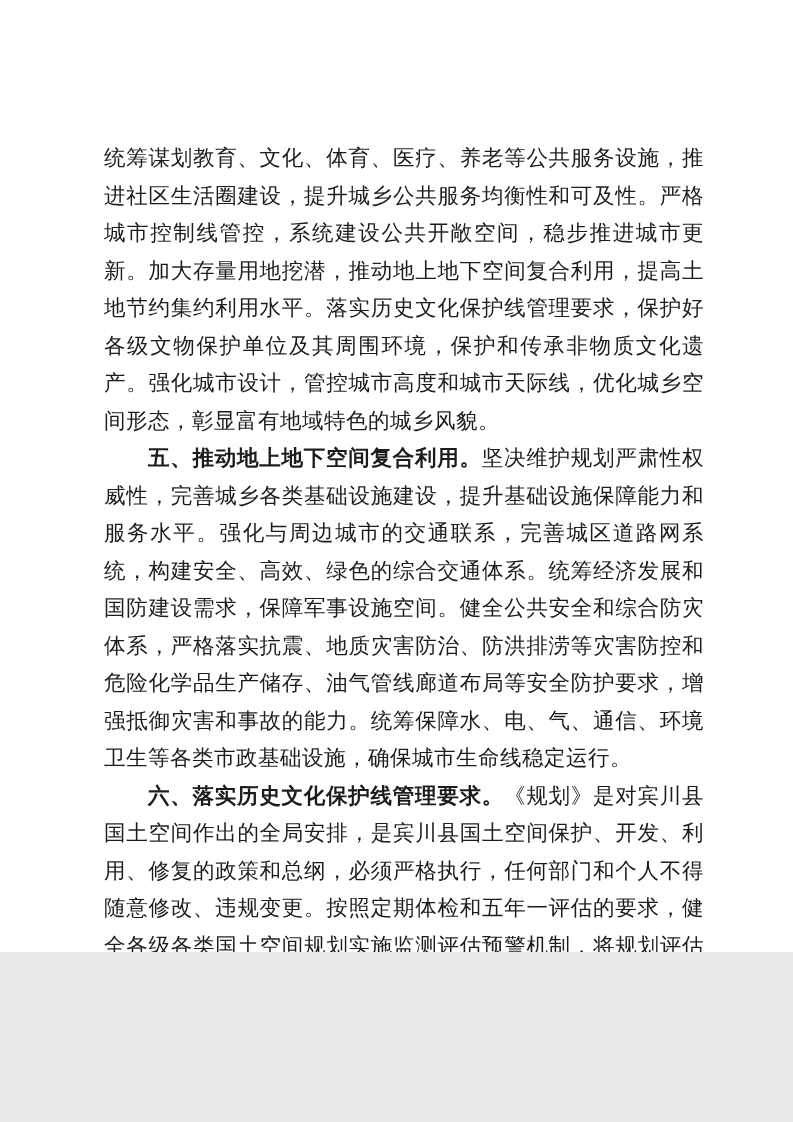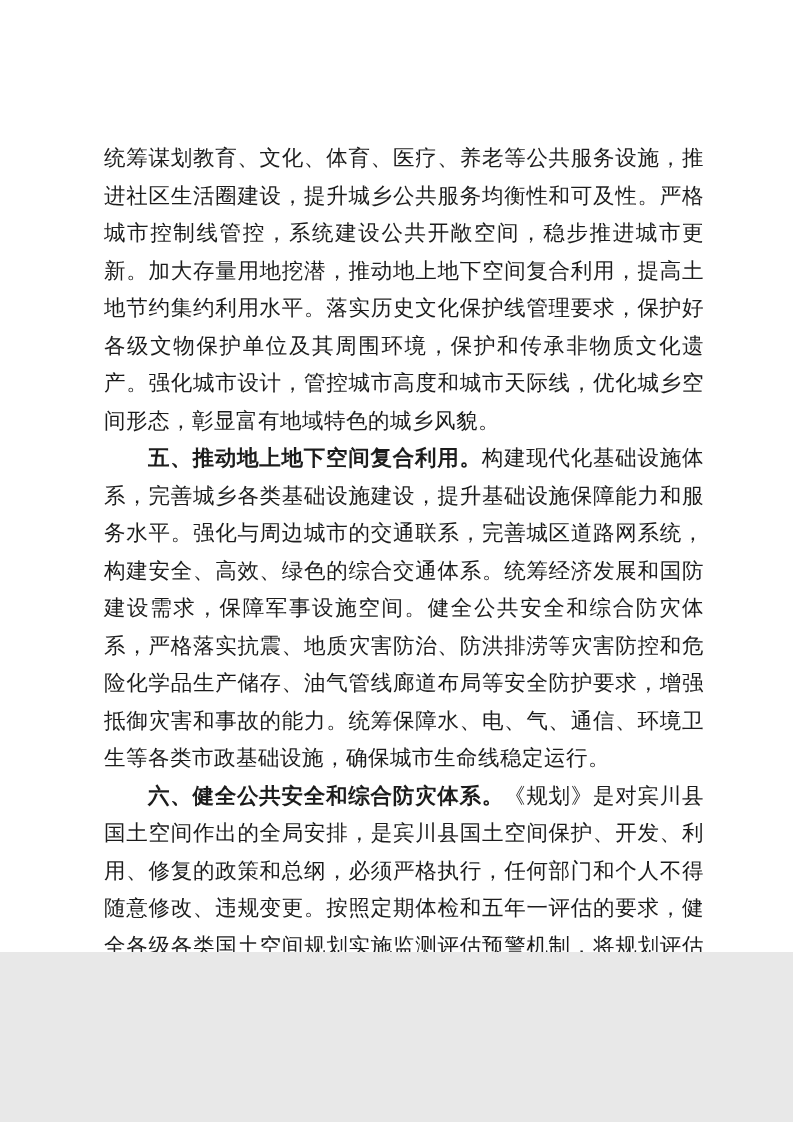--- a/index.html
+++ b/index.html
@@ -54,20 +54,20 @@
   }
 </style>
 </head>
 <body>
 
 <div class="page">
   <div class="content">
 
     <p class="para continuation"><span>统筹谋划教育、文化、体育、医疗、养老等公共服务设施，推进社区生活圈建设，提升城乡公共服务均衡性和可及性。严格城市控制线管控，系统建设公共开敞空间，稳步推进城市更新。加大存量用地挖潜，推动地上地下空间复合利用，提高土地节约集约利用水平。落实历史文化保护线管理要求，保护好各级文物保护单位及其周围环境，保护和传承非物质文化遗产。强化城市设计，管控城市高度和城市天际线，优化城乡空间形态，彰显富有地域特色的城乡风貌。</span></p>
 
-    <p class="para section"><span class="section-heading">五、推动地上地下空间复合利用。</span><span>构建现代化基础设施体系，完善城乡各类基础设施建设，提升基础设施保障能力和服务水平。强化与周边城市的交通联系，完善城区道路网系统，构建安全、高效、绿色的综合交通体系。统筹经济发展和国防建设需求，保障军事设施空间。健全公共安全和综合防灾体系，严格落实抗震、地质灾害防治、防洪排涝等灾害防控和危险化学品生产储存、油气管线廊道布局等安全防护要求，增强抵御灾害和事故的能力。统筹保障水、电、气、通信、环境卫生等各类市政基础设施，确保城市生命线稳定运行。</span></p>
+    <p class="para section"><span class="section-heading">五、推动地上地下空间复合利用。</span><span>坚决维护规划严肃性权威性，完善城乡各类基础设施建设，提升基础设施保障能力和服务水平。强化与周边城市的交通联系，完善城区道路网系统，构建安全、高效、绿色的综合交通体系。统筹经济发展和国防建设需求，保障军事设施空间。健全公共安全和综合防灾体系，严格落实抗震、地质灾害防治、防洪排涝等灾害防控和危险化学品生产储存、油气管线廊道布局等安全防护要求，增强抵御灾害和事故的能力。统筹保障水、电、气、通信、环境卫生等各类市政基础设施，确保城市生命线稳定运行。</span></p>
 
-    <p class="para section"><span class="section-heading">六、健全公共安全和综合防灾体系。</span><span>《规划》是对宾川县国土空间作出的全局安排，是宾川县国土空间保护、开发、利用、修复的政策和总纲，必须严格执行，任何部门和个人不得随意修改、违规变更。按照定期体检和五年一评估的要求，健全各级各类国土空间规划实施监测评估预警机制，将规划评估结果作为规划实施监督考核的重要依据。建立健全规划监督、执法、问责联动机</span></p>
+    <p class="para section"><span class="section-heading">六、落实历史文化保护线管理要求。</span><span>《规划》是对宾川县国土空间作出的全局安排，是宾川县国土空间保护、开发、利用、修复的政策和总纲，必须严格执行，任何部门和个人不得随意修改、违规变更。按照定期体检和五年一评估的要求，健全各级各类国土空间规划实施监测评估预警机制，将规划评估结果作为规划实施监督考核的重要依据。建立健全规划监督、执法、问责联动机</span></p>
 
   </div>
 
   <div class="page-number">— 3 —</div>
 </div>
 
 </body></html>

